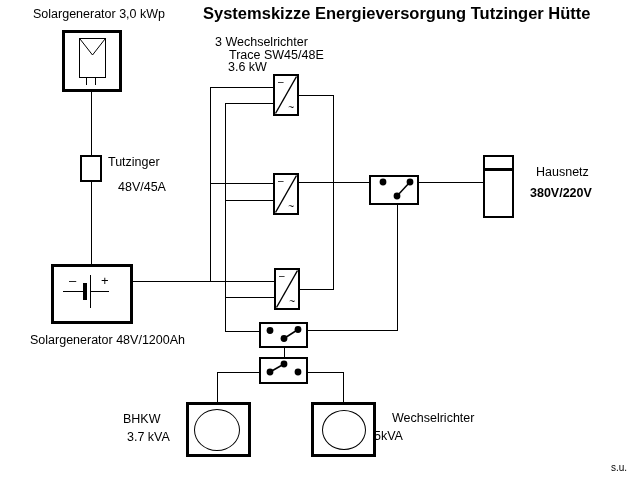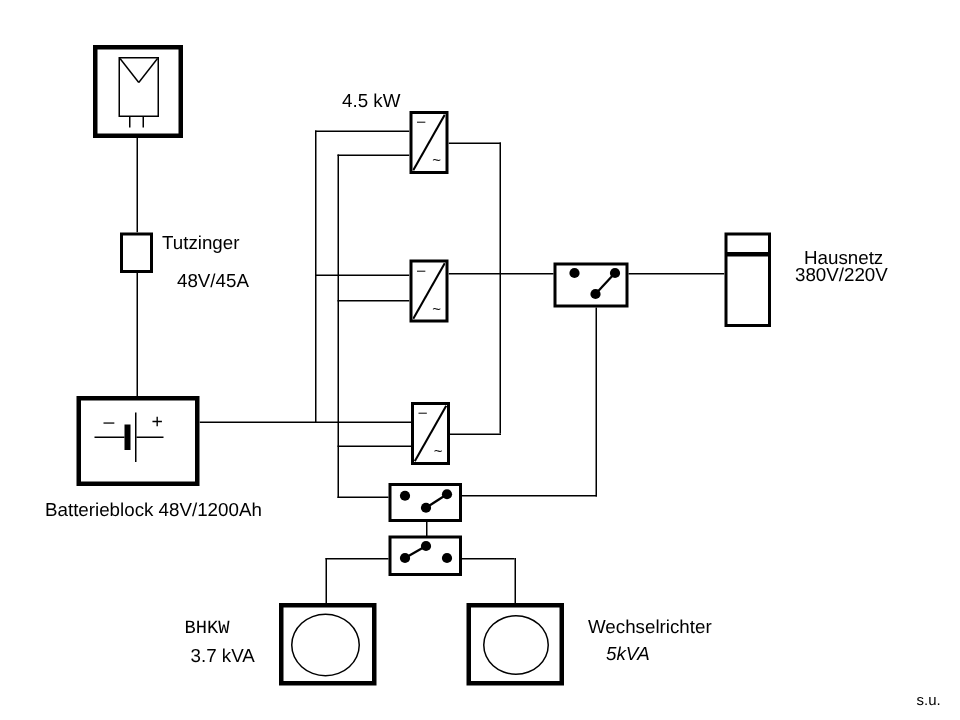--- a/index.html
+++ b/index.html
@@ -21,30 +21,34 @@
   .inverter svg{position:absolute;left:0;top:0;}
   svg.switch{position:absolute;overflow:visible;}
   .battsym{position:absolute;background:#000;}
   .battlabel{position:absolute;font-size:13px;line-height:1;}
 </style>
 </head>
 <body>
 
 <div class="canvas">
 
-  <div class="lbl" style="left:228px;top:61px;">4.5 kW</div>
+  <div class="title" style="left:203px;top:4px;">Systemskizze Energieversorgung Tutzinger Hütte</div>
+  <div class="lbl" style="left:33px;top:8px;">Solargenerator 3,0 kWp</div>
+  <div class="lbl" style="left:215px;top:36px;">3 Wechselrichter</div>
+  <div class="lbl" style="left:229px;top:49px;">Trace SW45/48E</div>
+  <div class="lbl" style="left:228px;top:61px;">3.6 kW</div>
   <div class="lbl" style="left:108px;top:156px;">Tutzinger</div>
   <div class="lbl" style="left:118px;top:181px;">48V/45A</div>
   <div class="lbl" style="left:536px;top:166px;">Hausnetz</div>
-  <div class="lbl" style="left:530px;top:177px;">380V/220V</div>
-  <div class="lbl" style="left:30px;top:334px;">Batterieblock 48V/1200Ah</div>
-  <div class="lbl" style="left:123px;top:413px;font-family:Liberation Mono, monospace;">BHKW</div>
+  <div class="lbl" style="left:530px;top:187px;font-weight:bold;">380V/220V</div>
+  <div class="lbl" style="left:30px;top:334px;">Solargenerator 48V/1200Ah</div>
+  <div class="lbl" style="left:123px;top:413px;">BHKW</div>
   <div class="lbl" style="left:127px;top:431px;">3.7 kVA</div>
   <div class="lbl" style="left:392px;top:412px;">Wechselrichter</div>
-  <div class="lbl" style="left:404px;top:430px;font-style:italic;">5kVA</div>
+  <div class="lbl" style="left:374px;top:430px;">5kVA</div>
   <div class="sig" style="left:611px;top:462px;">s.u.</div>
 
   <div class="wire" style="left:91px;top:92px;width:1px;height:63px;"></div>
   <div class="wire" style="left:91px;top:182px;width:1px;height:82px;"></div>
   <div class="wire" style="left:133px;top:281px;width:141px;height:1px;"></div>
   <div class="wire" style="left:210px;top:87px;width:1px;height:195px;"></div>
   <div class="wire" style="left:225px;top:103px;width:1px;height:229px;"></div>
   <div class="wire" style="left:210px;top:87px;width:63px;height:1px;"></div>
   <div class="wire" style="left:225px;top:103px;width:48px;height:1px;"></div>
   <div class="wire" style="left:210px;top:183px;width:63px;height:1px;"></div>

